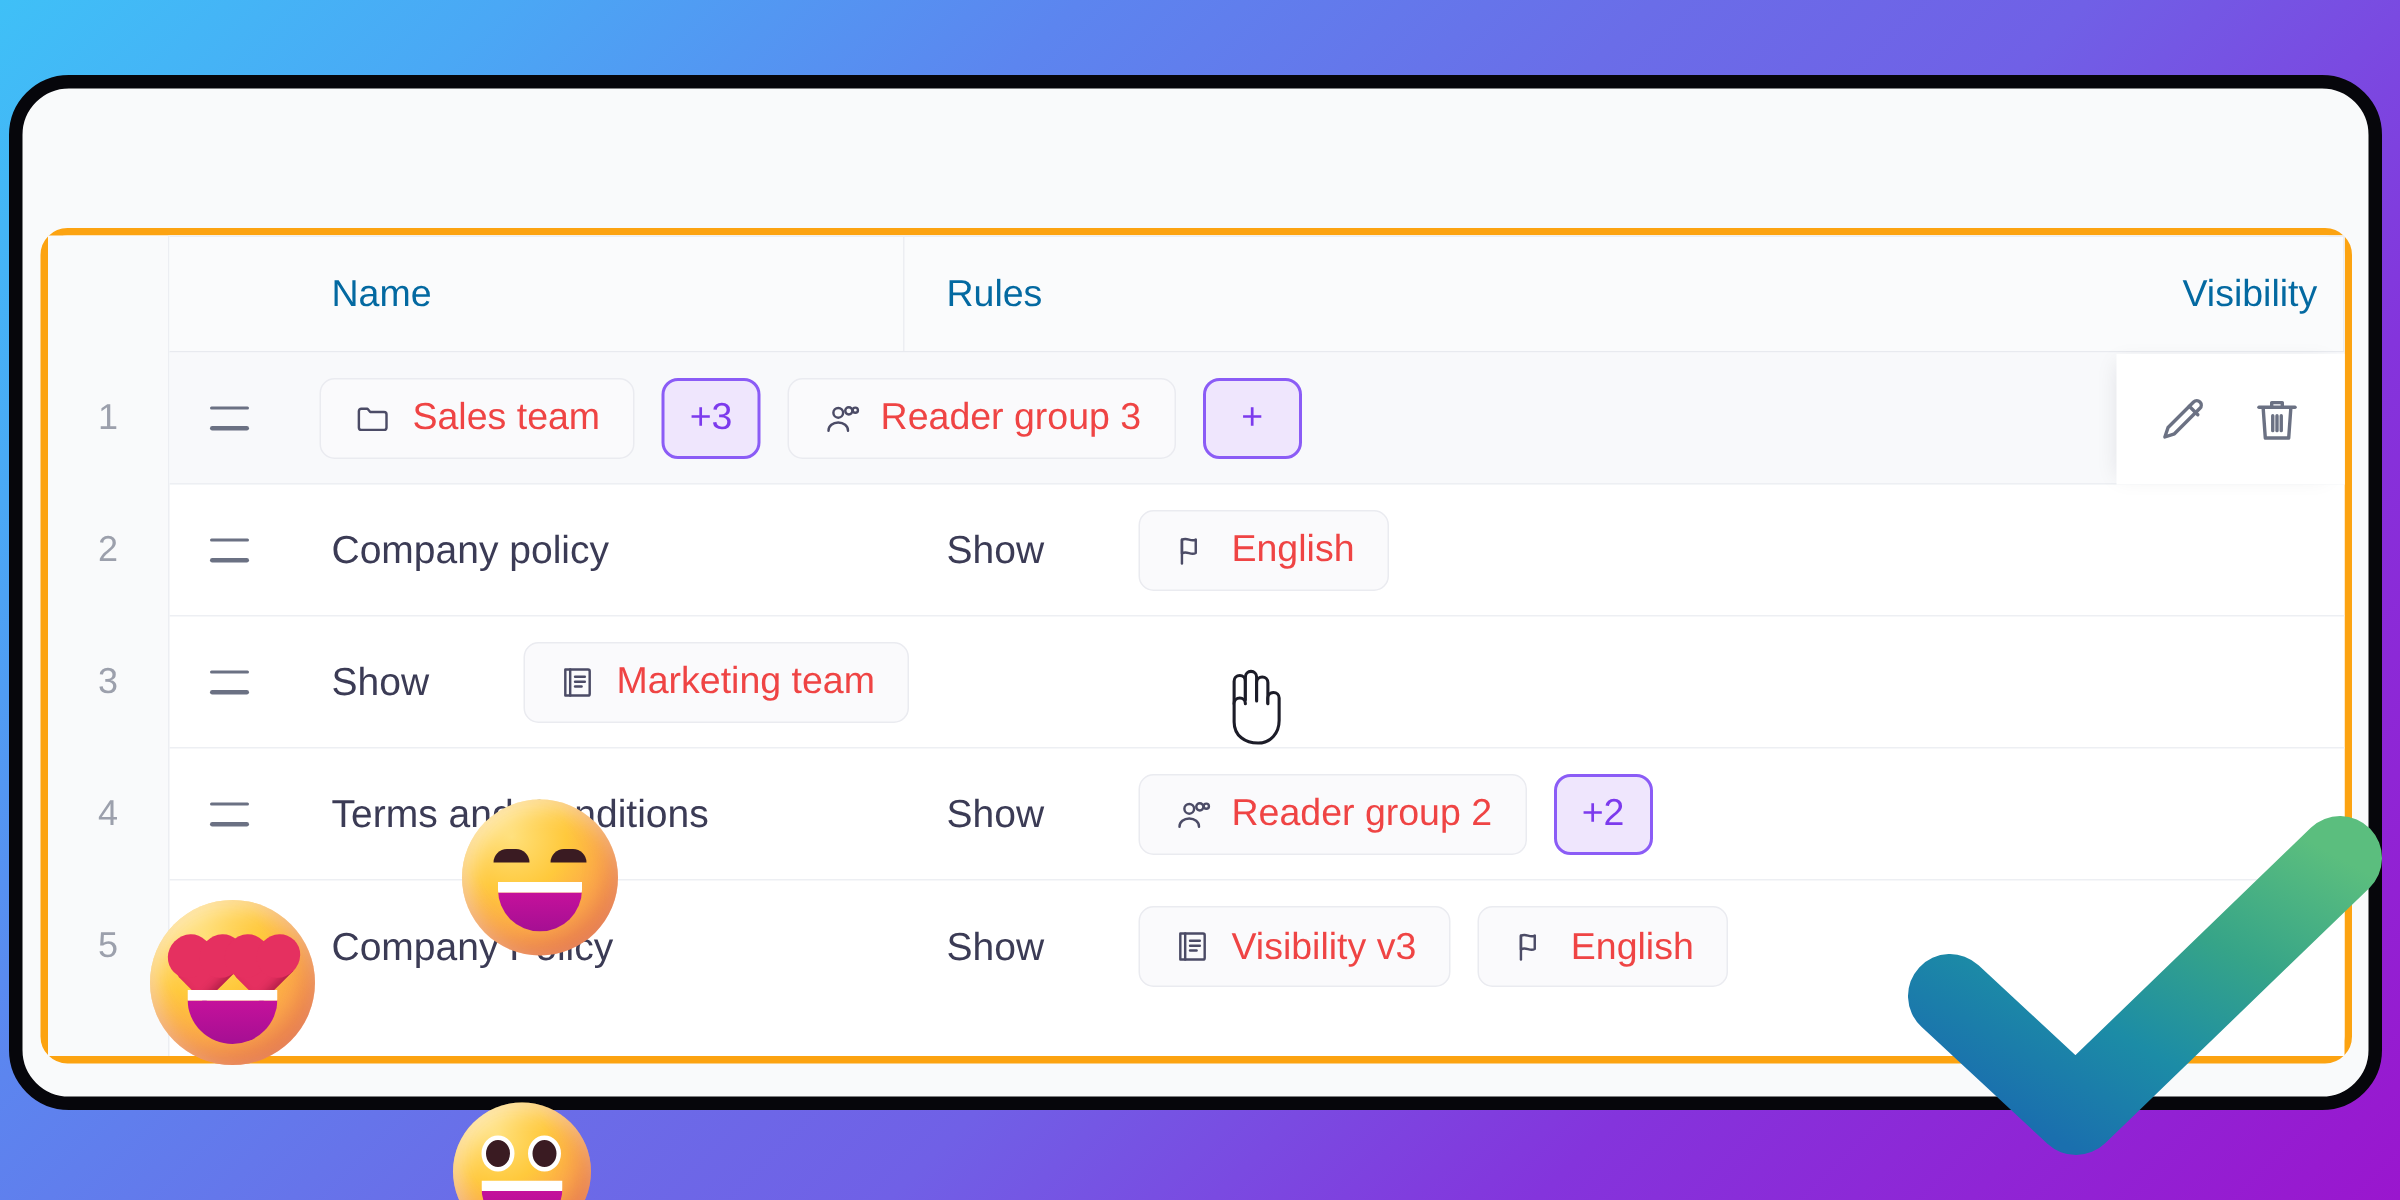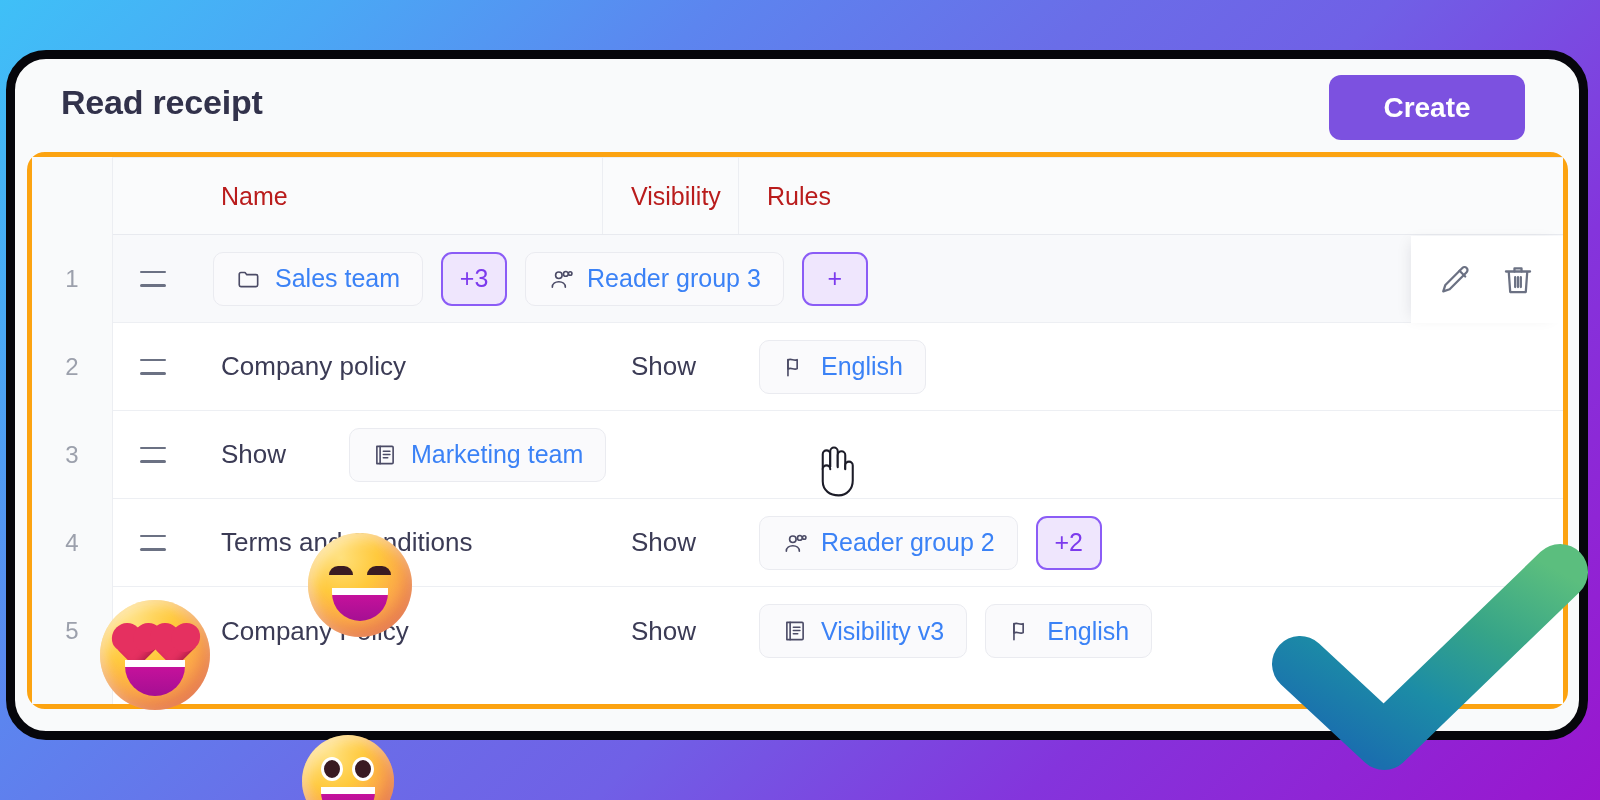--- a/index.html
+++ b/index.html
@@ -119,21 +119,21 @@
     display: flex;
     height: 78px;
     background: #FAFBFC;
     border-bottom: 1px solid #E8EAEF;
     border-top: 1px solid #ECEEF2;
   }
   .th {
     display: flex;
     align-items: center;
     font-size: 25px;
-    color: #b91c1c;
+    color: #0369a1;
     padding-left: 28px;
     border-right: 1px solid #ECEEF2;
     height: 100%;
   }
   .th.c-handle { width: 80px; padding-left: 0; border-right: none; }
   .th.c-name   { width: 410px; border-right: 1px solid #ECEEF2; }
   .th.c-vis    { width: 136px; }
   .th.c-rules  { flex: 1; border-right: none; }
 
   .trow {
@@ -176,21 +176,21 @@
   .chip {
     display: inline-flex;
     align-items: center;
     gap: 13px;
     height: 54px;
     padding: 0 22px;
     background: #FAFAFC;
     border: 1px solid #EAEBF0;
     border-radius: 10px;
     font-size: 25px;
-    color: #3b82f6;
+    color: #ef4444;
     white-space: nowrap;
     cursor: pointer;
     flex-shrink: 0;
   }
   .chip svg { display: block; flex-shrink: 0; }
 
   .chip-more {
     display: inline-flex;
     align-items: center;
     justify-content: center;
@@ -293,41 +293,37 @@
     pointer-events: none;
   }
 </style>
 </head>
 <body>
 
 <div id="stage">
 
   <div id="card-frame">
 
-    <div id="card-header">
-      <div id="page-title">Read receipt</div>
-      <button id="create-button">Create</button>
-    </div>
 
     <div id="highlight-region">
 
       <div id="row-index-gutter">
           <div class="row-index" style="top: 108px;">1</div>
           <div class="row-index" style="top: 196px;">2</div>
           <div class="row-index" style="top: 284px;">3</div>
           <div class="row-index" style="top: 372px;">4</div>
           <div class="row-index" style="top: 460px;">5</div>
         </div>
 
       <div id="rules-table">
         <div class="thead">
           <div class="th c-handle"></div>
           <div class="th c-name">Name</div>
+          <div class="th c-rules">Rules</div>
           <div class="th c-vis">Visibility</div>
-          <div class="th c-rules">Rules</div>
         </div>
         <div id="tbody">
             <div class="trow is-hover">
               <div class="cell c-handle">
                 <div class="drag-handle">
                   <span></span>
                   <span></span>
                 </div>
               </div>
               <div class="cell c-rules">

